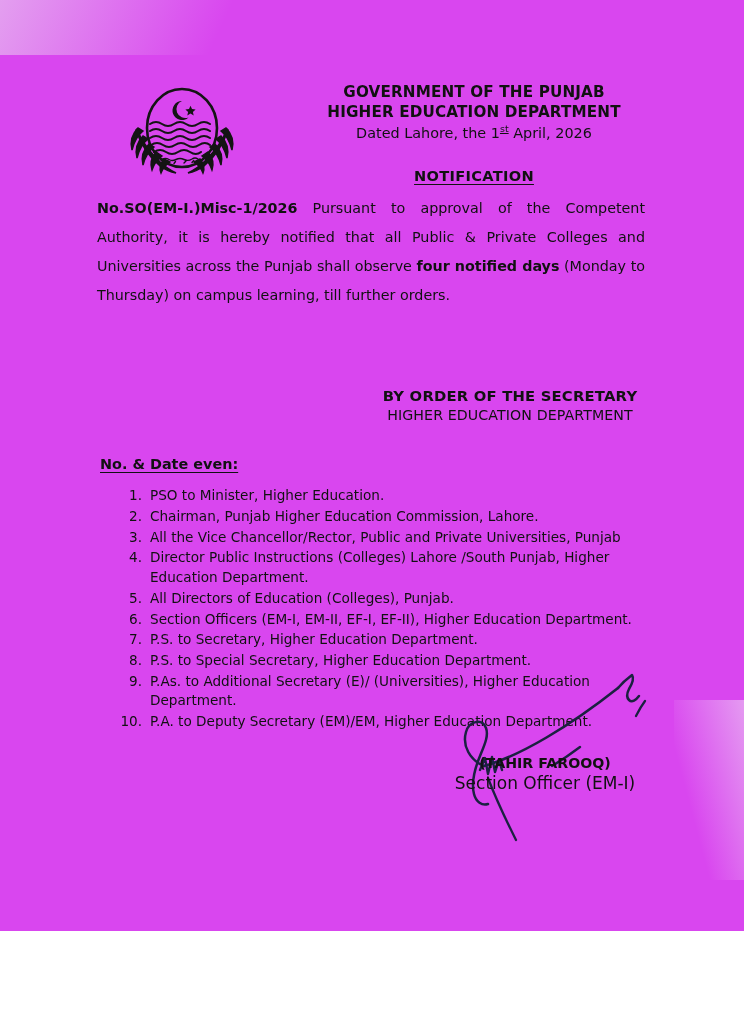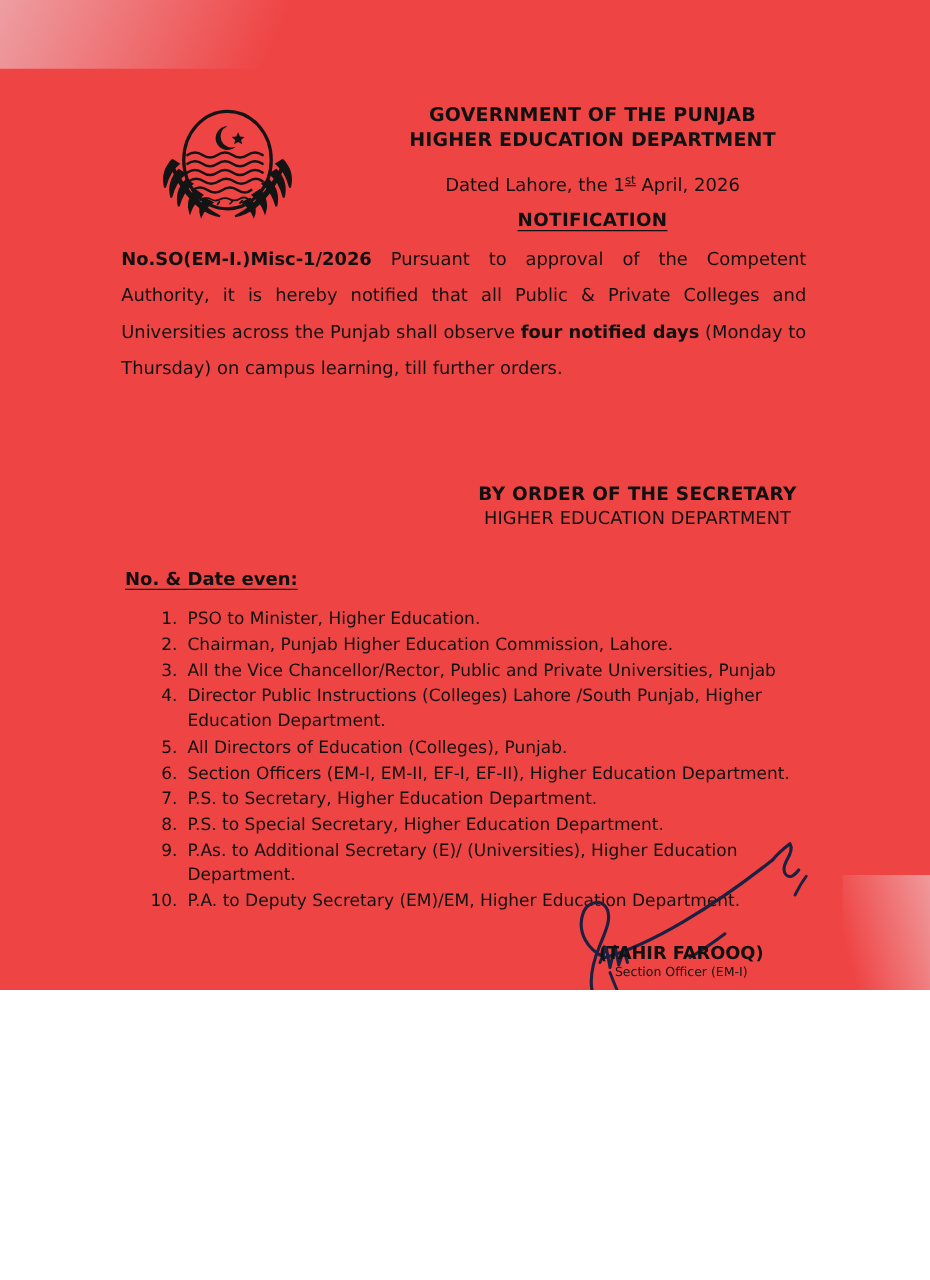--- a/index.html
+++ b/index.html
@@ -3,22 +3,22 @@
 <meta charset="utf-8">
 <style>
   html, body {
     margin: 0;
     padding: 0;
     background: #ffffff;
   }
   .page {
     position: relative;
     width: 744px;
-    height: 792px;
-    background: #ef4444;
+    height: 931px;
+    background: #d946ef;
     overflow: hidden;
     font-family: "DejaVu Sans", sans-serif;
     color: #111111;
   }
   
   .scan-tint {
     position: absolute;
     left: 0; top: 0;
     width: 300px; height: 55px;
     background: linear-gradient(115deg, rgba(236,232,240,0.55), rgba(255,255,255,0) 72%);
@@ -51,21 +51,21 @@
     line-height: 1.32;
   }
   .hdr .l1, .hdr .l2 {
     font-weight: bold;
     font-size: 15.2px;
     letter-spacing: 0.15px;
     white-space: nowrap;
   }
   .hdr .l3 {
     font-size: 14.4px;
-    margin-top: 18px;
+    margin-top: 2px;
     white-space: nowrap;
   }
   .ord {
     font-size: 9.5px;
     vertical-align: super;
     text-decoration: underline;
     line-height: 0;
   }
 
   
@@ -182,21 +182,21 @@
     width: 290px;
     text-align: center;
     line-height: 1.3;
   }
   .sig-name .n1 {
     font-weight: bold;
     font-size: 14.2px;
     white-space: nowrap;
   }
   .sig-name .n2 {
-    font-size: 10px;
+    font-size: 17px;
     white-space: nowrap;
   }
 </style>
 </head>
 <body>
 
 <div class="page">
 
   <div class="scan-tint"></div>
   <div class="scan-tint-right"></div>

